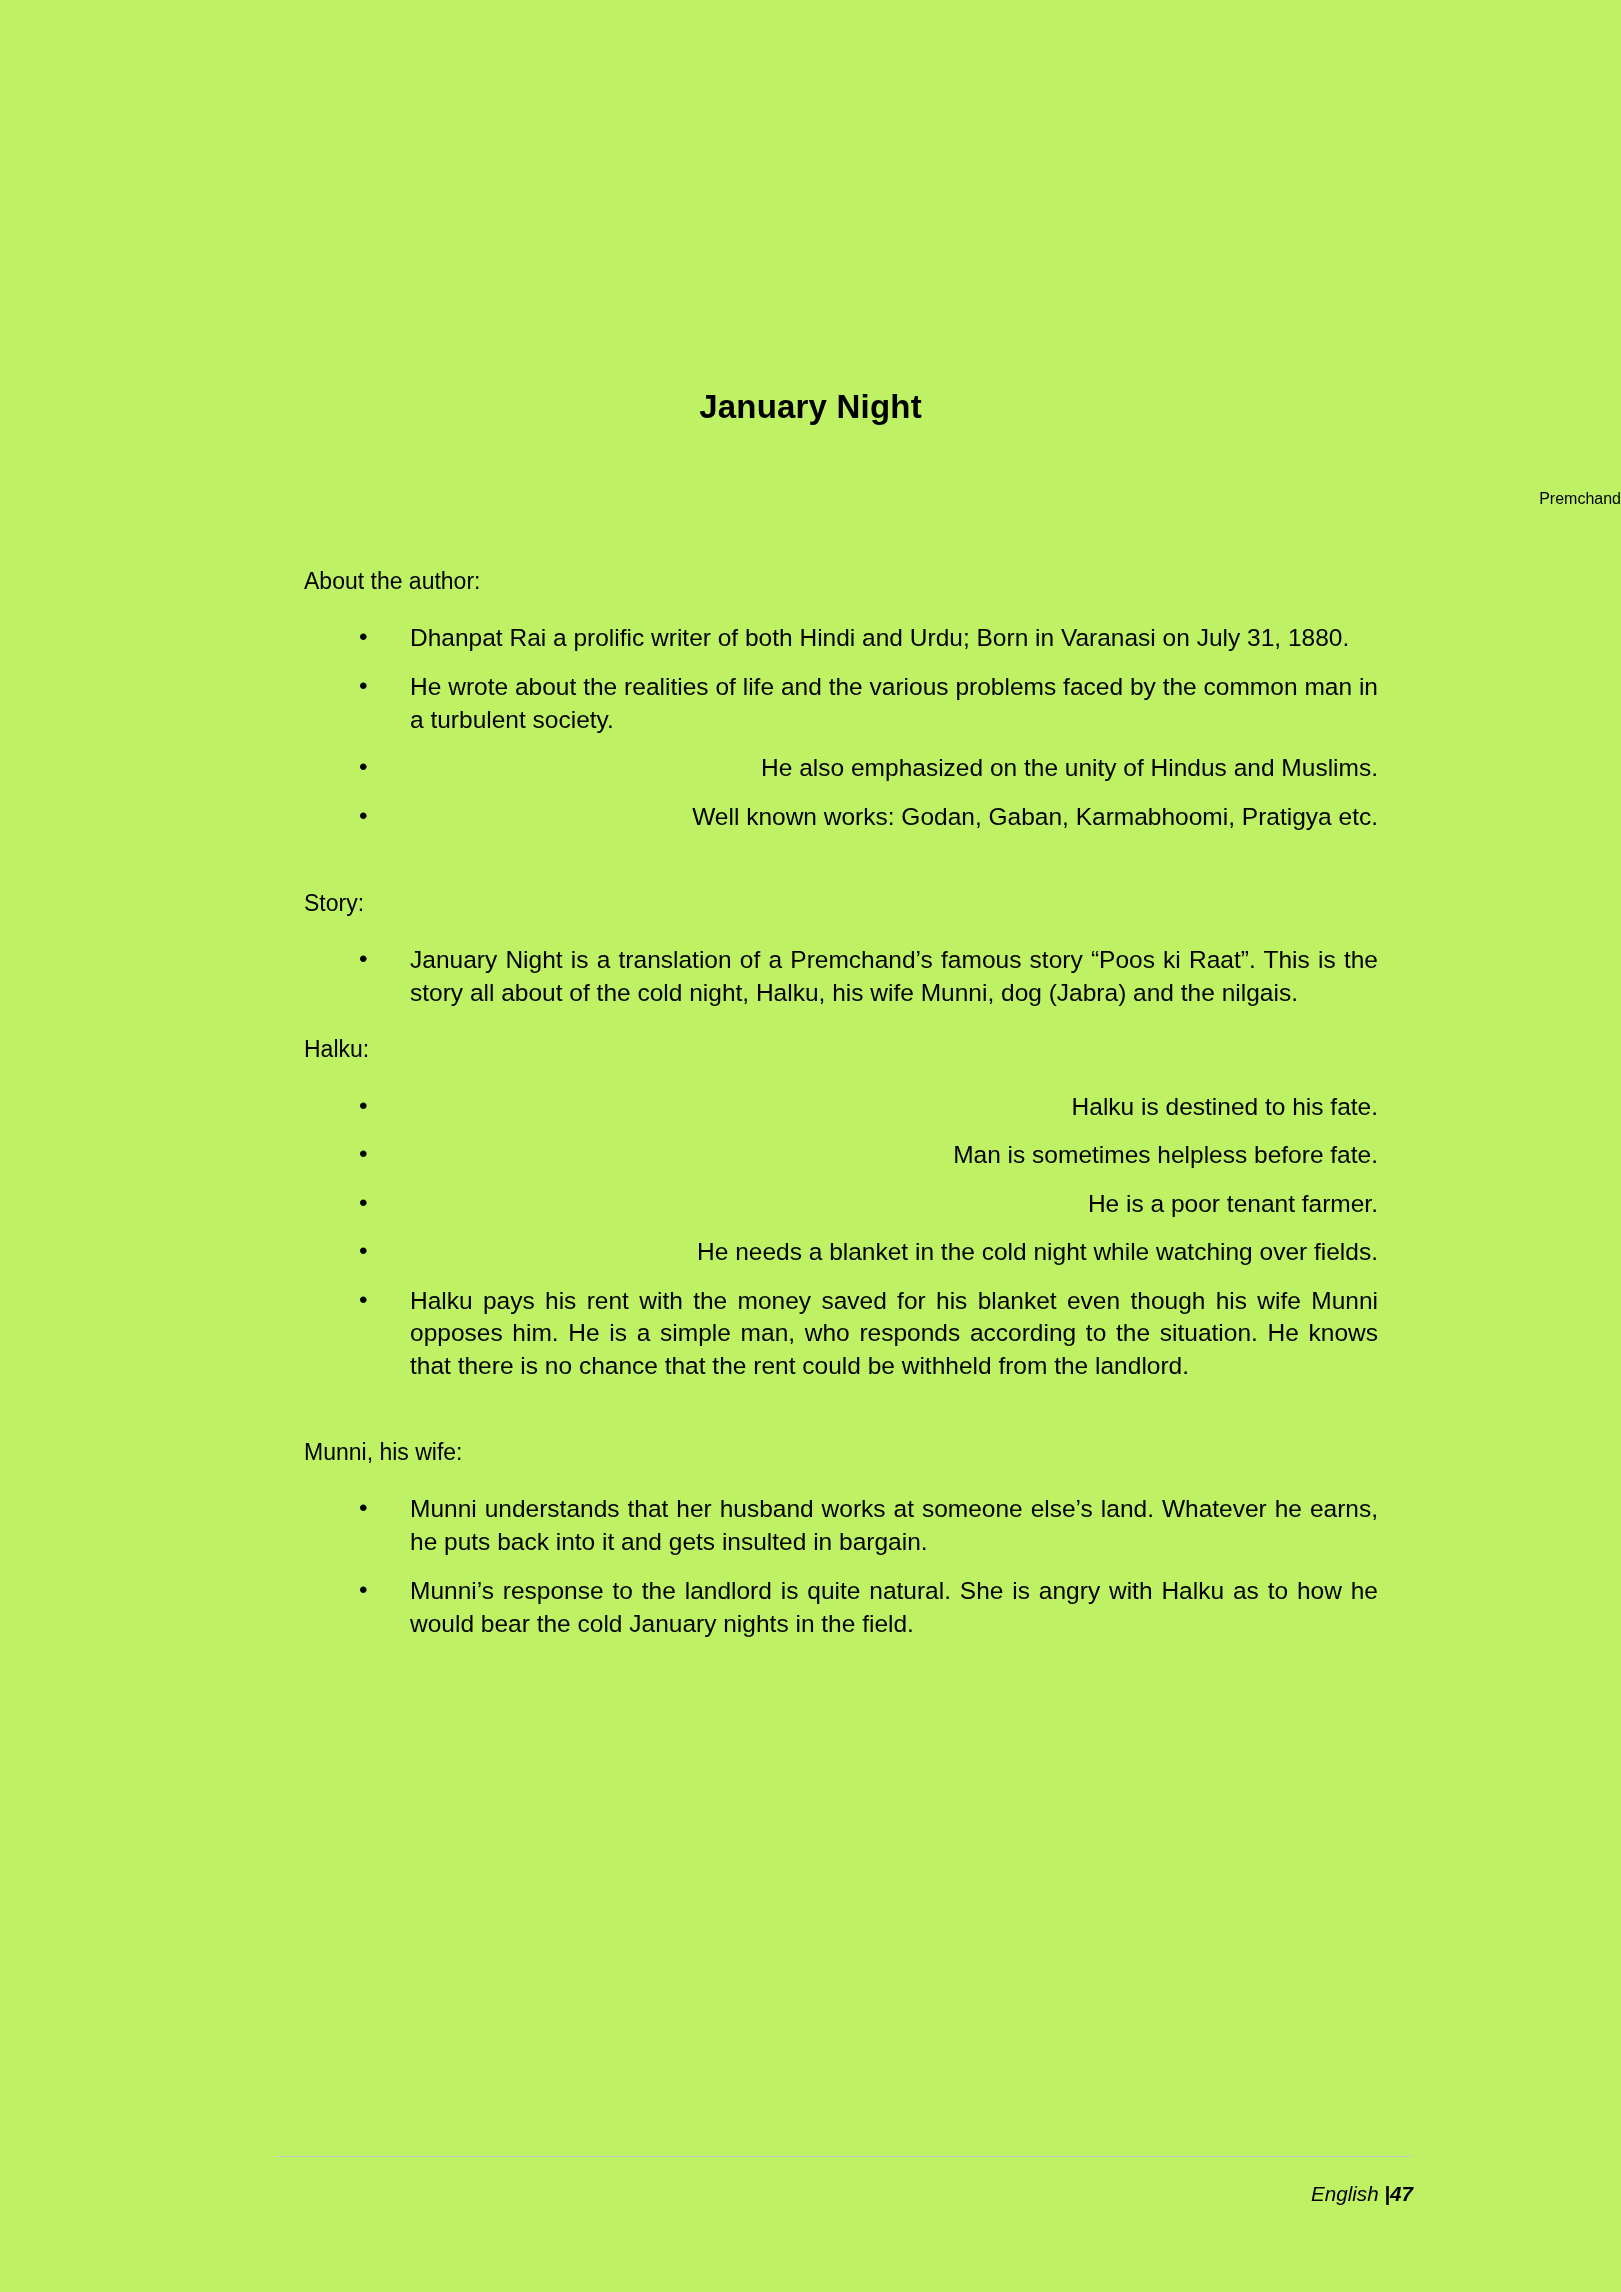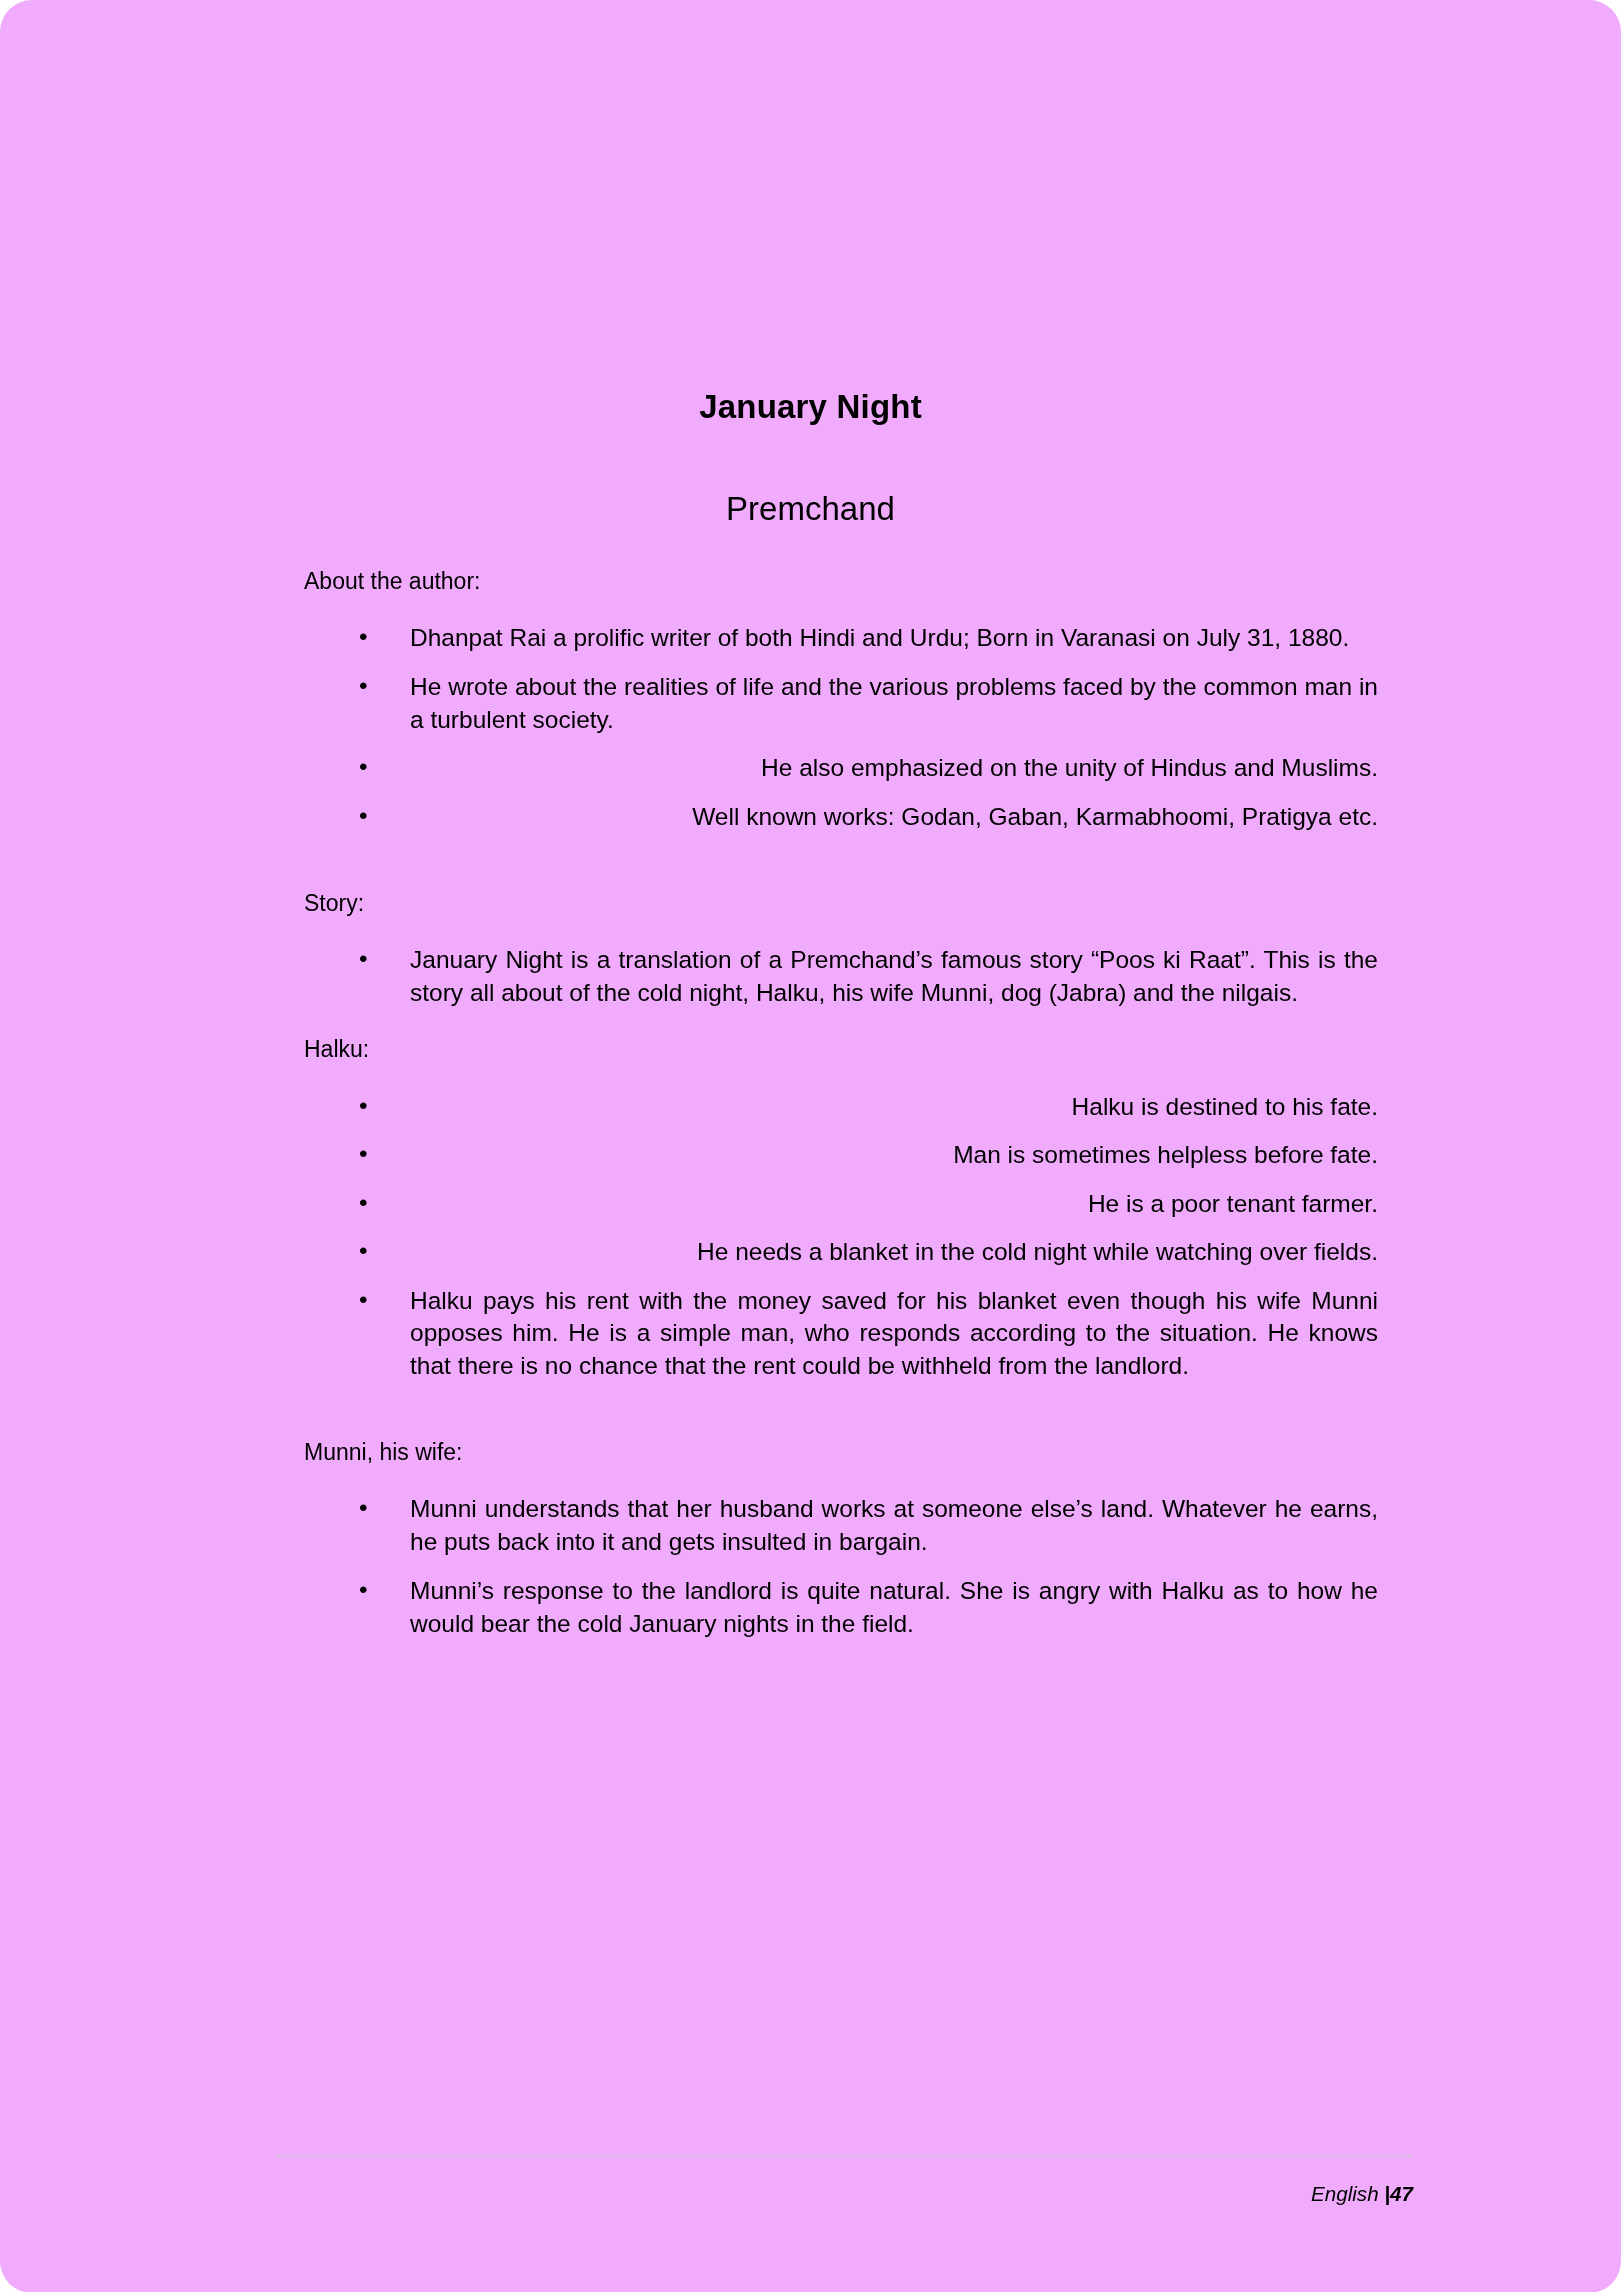--- a/index.html
+++ b/index.html
@@ -11,43 +11,42 @@
     width: 1621px;
     height: 2293px;
     font-family: "Liberation Sans", sans-serif;
     color: #000000;
     -webkit-font-smoothing: antialiased;
   }
   #page {
     position: relative;
     width: 1621px;
     height: 2293px;
-    background: #f0abfc;
+    background: #bef264;
     box-sizing: border-box;
-    border-radius: 32px;
   }
 
   
   .doc-title {
     position: absolute;
     left: 0;
     right: 0;
     top: 388px;
     text-align: center;
     font-size: 33px;
     font-weight: bold;
     letter-spacing: 0.2px;
   }
   .doc-author {
     position: absolute;
     left: 0;
     right: 0;
     top: 490px;
-    text-align: center;
-    font-size: 33px;
+    text-align: right;
+    font-size: 16px;
     font-weight: normal;
   }
 
   
   .content {
     position: absolute;
     left: 304px;
     top: 567px;
     width: 1074px;
   }

